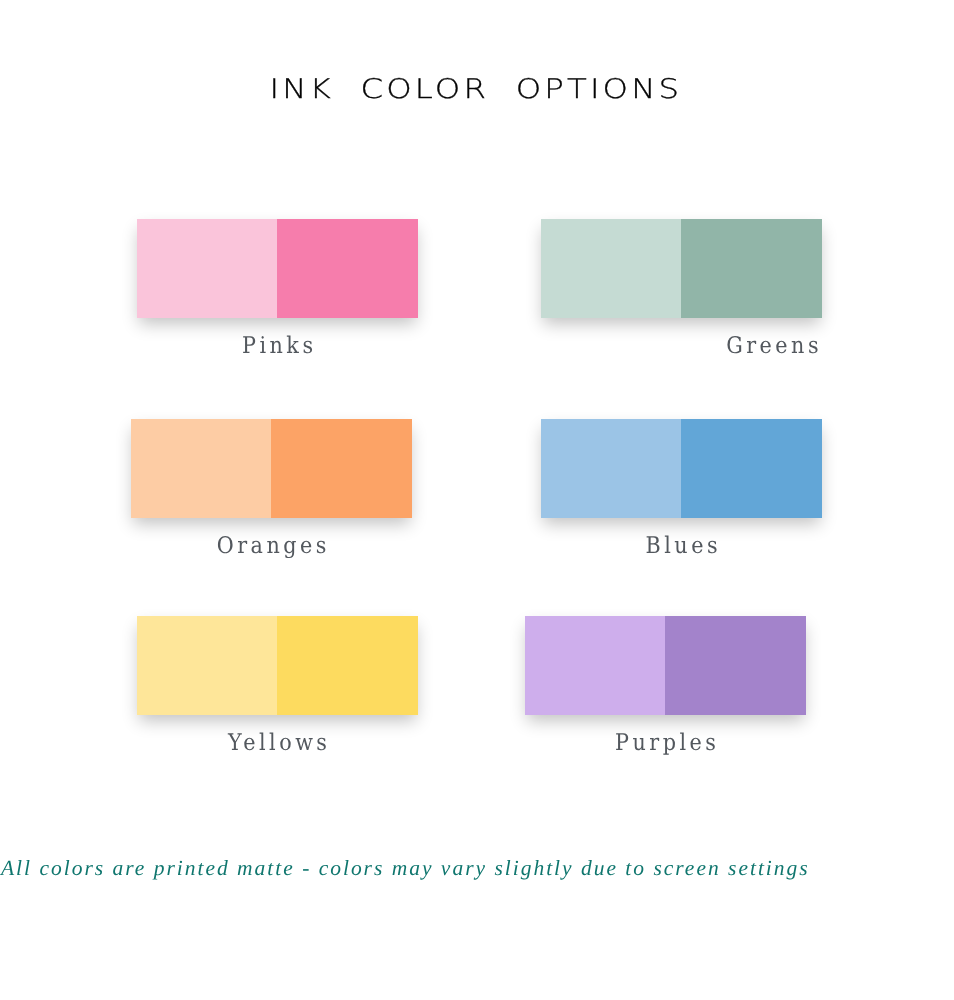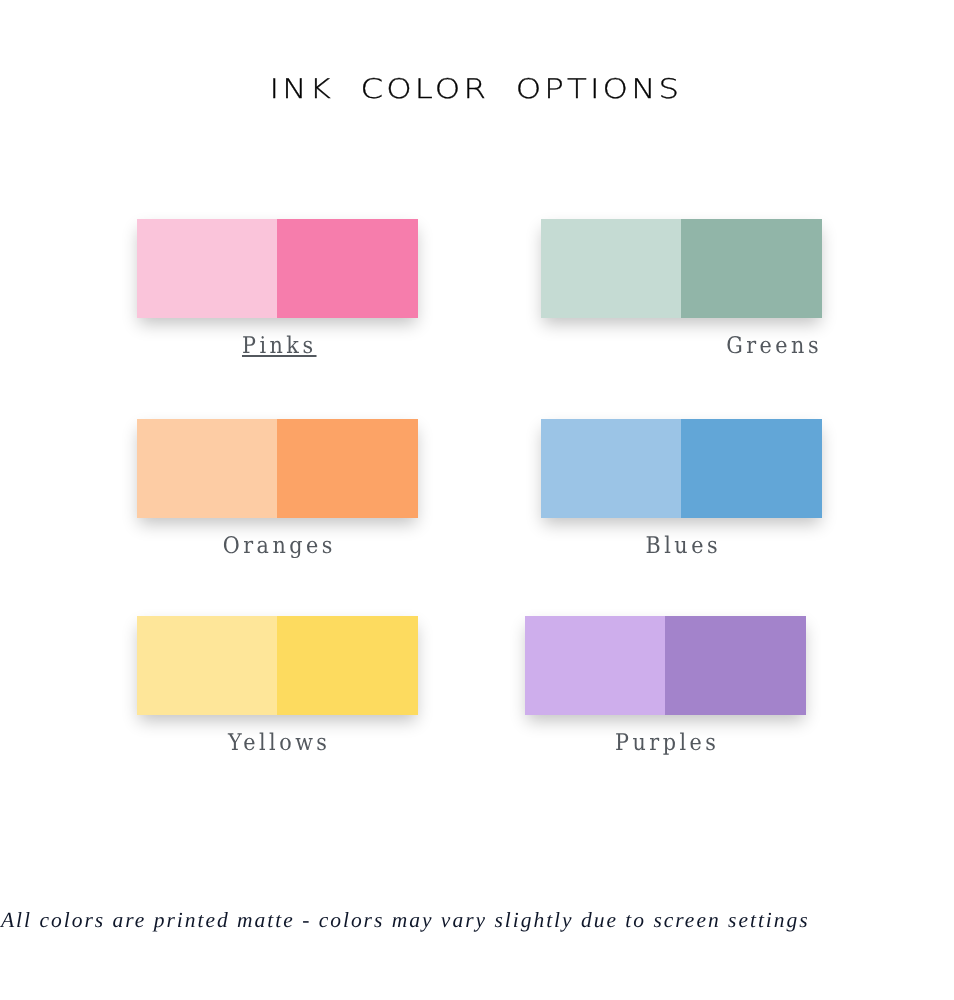--- a/index.html
+++ b/index.html
@@ -24,48 +24,48 @@
      box-shadow:0 8px 16px -2px rgba(0,0,0,0.24);}
   .half{height:100%;}
   .half.light{width:139.5px;}
   .half.dark{width:141.5px;}
   .label{position:absolute;top:114px;left:0;width:281px;text-align:center;
      font-family:"DejaVu Serif Condensed","DejaVu Serif",serif;font-size:23px;
      letter-spacing:3.5px;text-indent:3.5px;color:#53585e;white-space:nowrap;
      will-change:transform;}
 
   
-  .footer{position:absolute;top:908px;left:-1px;width:808px;text-align:center;
+  .footer{position:absolute;top:856px;left:-1px;width:808px;text-align:center;
      font-family:"Liberation Serif",serif;font-style:italic;font-size:21.5px;
-     color:#0f172a;letter-spacing:1.99px;text-indent:1.99px;white-space:nowrap;
+     color:#0f766e;letter-spacing:1.99px;text-indent:1.99px;white-space:nowrap;
      will-change:transform;}
 </style>
 </head>
 <body>
 
 <div class="page">
 
   <div class="title"><span>INK COLOR OPTIONS</span></div>
 
   <div class="grid" id="grid">
       <div class="cell" style="left: 137px; top: 0px;">
         <div class="swatch" style="width: 281px; height: 99px;">
           <div class="half light" style="width: 139.657px; background: rgb(250, 196, 218);"></div>
           <div class="half dark" style="width: 141.343px; background: rgb(246, 125, 172);"></div>
         </div>
-        <div class="label" style="width: 281px; text-decoration: underline;">Pinks</div>
+        <div class="label" style="width: 281px;">Pinks</div>
       </div>
       <div class="cell" style="left: 541px; top: 0px;">
         <div class="swatch" style="width: 281px; height: 99px;">
           <div class="half light" style="width: 139.657px; background: rgb(197, 219, 211);"></div>
           <div class="half dark" style="width: 141.343px; background: rgb(145, 181, 168);"></div>
         </div>
         <div class="label" style="width: 281px; text-align: right;">Greens</div>
       </div>
-      <div class="cell" style="left: 137px; top: 200px;">
+      <div class="cell" style="left: 131px; top: 200px;">
         <div class="swatch" style="width: 281px; height: 99px;">
           <div class="half light" style="width: 139.657px; background: rgb(253, 204, 164);"></div>
           <div class="half dark" style="width: 141.343px; background: rgb(252, 163, 102);"></div>
         </div>
         <div class="label" style="width: 281px;">Oranges</div>
       </div>
       <div class="cell" style="left: 541px; top: 200px;">
         <div class="swatch" style="width: 281px; height: 99px;">
           <div class="half light" style="width: 139.657px; background: rgb(155, 196, 230);"></div>
           <div class="half dark" style="width: 141.343px; background: rgb(98, 166, 215);"></div>

